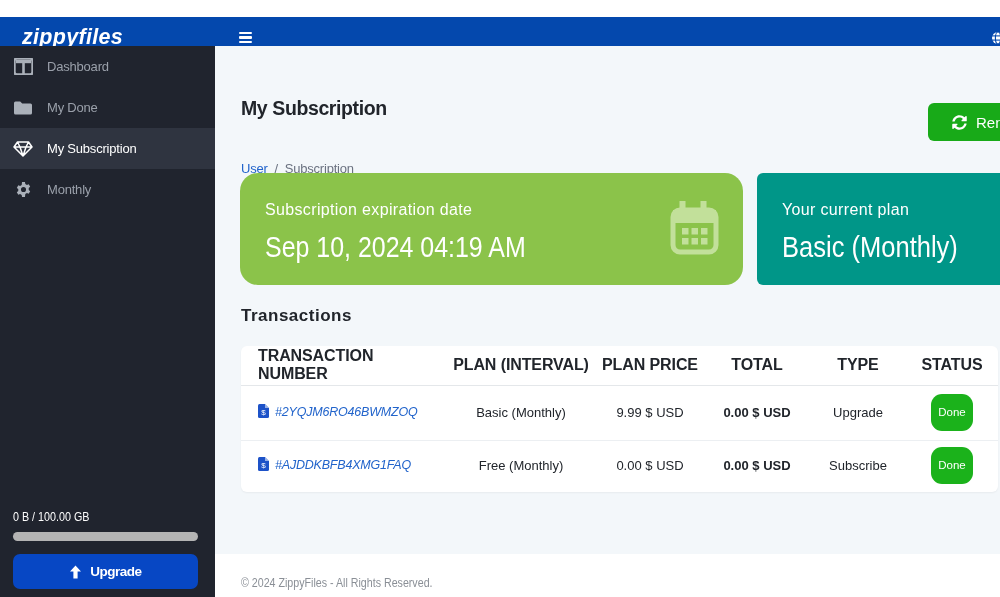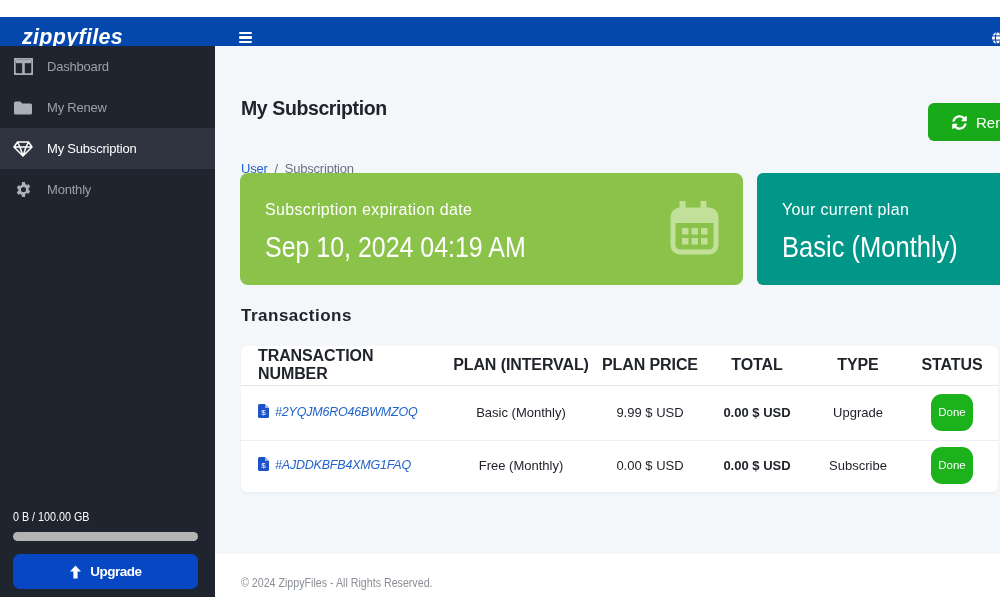--- a/index.html
+++ b/index.html
@@ -17,21 +17,21 @@
   .store { position:absolute; left:13px; top:464px; color:#fdfdfd; font-size:12.5px; transform:scaleX(0.86); transform-origin:0 0; }
   .pbar { position:absolute; left:13px; top:486px; width:185px; height:9px; background:#b4b4b4; border-radius:5px; }
   .upg { position:absolute; left:13px; top:508px; width:185px; height:35px; background:#0747c4; border-radius:7px; color:#fff; font-size:13.5px; font-weight:bold; display:flex; align-items:center; justify-content:center; gap:8px; letter-spacing:-0.5px; }
   .content { position:absolute; left:215px; top:46px; width:785px; height:551px; background:#f3f7fa; overflow:hidden; }
   .foot { position:absolute; left:0; top:508px; width:785px; height:43px; background:#fff; }
   .foot span { position:absolute; left:26px; top:21px; font-size:13px; color:#8a8f96; transform:scaleX(0.82); transform-origin:0 0; white-space:nowrap; }
   .h1 { position:absolute; left:26px; top:51px; font-size:19.5px; font-weight:bold; color:#21252b; letter-spacing:-0.4px; }
   .crumb { position:absolute; left:26px; top:83px; font-size:13px; color:#6b7280; letter-spacing:-0.2px;margin-top:32px; }
   .crumb a { color:#2264cb; text-decoration:none; }
   .renew { position:absolute; left:713px; top:57px; width:120px; height:38px; background:#18aa18; border-radius:6px; color:#fff; font-size:15px; display:flex; align-items:center; padding-left:24px; gap:9px; }
-  .card1 { position:absolute; left:25px; top:127px; width:503px; height:112px; background:#8bc34a; border-radius:8px; color:#fff; }
+  .card1 { position:absolute; left:25px; top:127px; width:503px; height:112px; background:#8bc34a; border-radius:18px; color:#fff; }
   .card2 { position:absolute; left:542px; top:127px; width:503px; height:112px; background:#009688; border-radius:6px; color:#fff; }
   .c-small { position:absolute; left:25px; top:28px; font-size:16px; letter-spacing:0.35px; }
   .c-big { position:absolute; left:25px; top:58px; font-size:29px; transform:scaleX(0.86); transform-origin:0 0; white-space:nowrap; }
   .cal { position:absolute; right:24px; top:27px; }
   .tx-h { position:absolute; left:26px; top:260px; font-size:17px; font-weight:bold; color:#21252b; letter-spacing:0.5px; }
   .tcard { position:absolute; left:26px; top:300px; width:757px; height:146px; background:#fff; border-radius:6px; box-shadow:0 1px 2px rgba(0,0,0,0.05); }
   table { border-collapse:collapse; width:100%; }
   th { font-size:16px; color:#21252b; font-weight:bold; text-align:center; height:39px; border-bottom:1px solid #e4e7ea; letter-spacing:-0.1px; }
   td { font-size:13px; color:#21252b; text-align:center; height:55px; border-bottom:1px solid #eceff2; }
   tr.r2 td { height:46px; padding-top:4px; }
@@ -70,21 +70,21 @@
         </svg>
     </span>
     <span class="lbl">Dashboard</span>
   </div>
   <div class="nav-item">
     <span class="ico">
       <svg width="18" height="14" viewBox="0 0 18 14">
           <path d="M0 2 Q0 0.5 1.5 0.5 L6.2 0.5 L8.2 2.6 L16.5 2.6 Q18 2.6 18 4.1 L18 12 Q18 13.5 16.5 13.5 L1.5 13.5 Q0 13.5 0 12 Z" fill="#aab0b9"></path>
         </svg>
     </span>
-    <span class="lbl">My Renew</span>
+    <span class="lbl">My Done</span>
   </div>
   <div class="nav-item active">
     <span class="ico">
       <svg width="20" height="16" viewBox="0 0 20 16">
           <path d="M4.5 1 L15.5 1 L19 6 L10 15 L1 6 Z M1 6 L19 6 M4.5 1 L7 6 L10 15 L13 6 L15.5 1 M7 6 L13 6" fill="none" stroke="#fff" stroke-width="1.5" stroke-linejoin="round"></path>
         </svg>
     </span>
     <span class="lbl">My Subscription</span>
   </div>
   <div class="nav-item">

